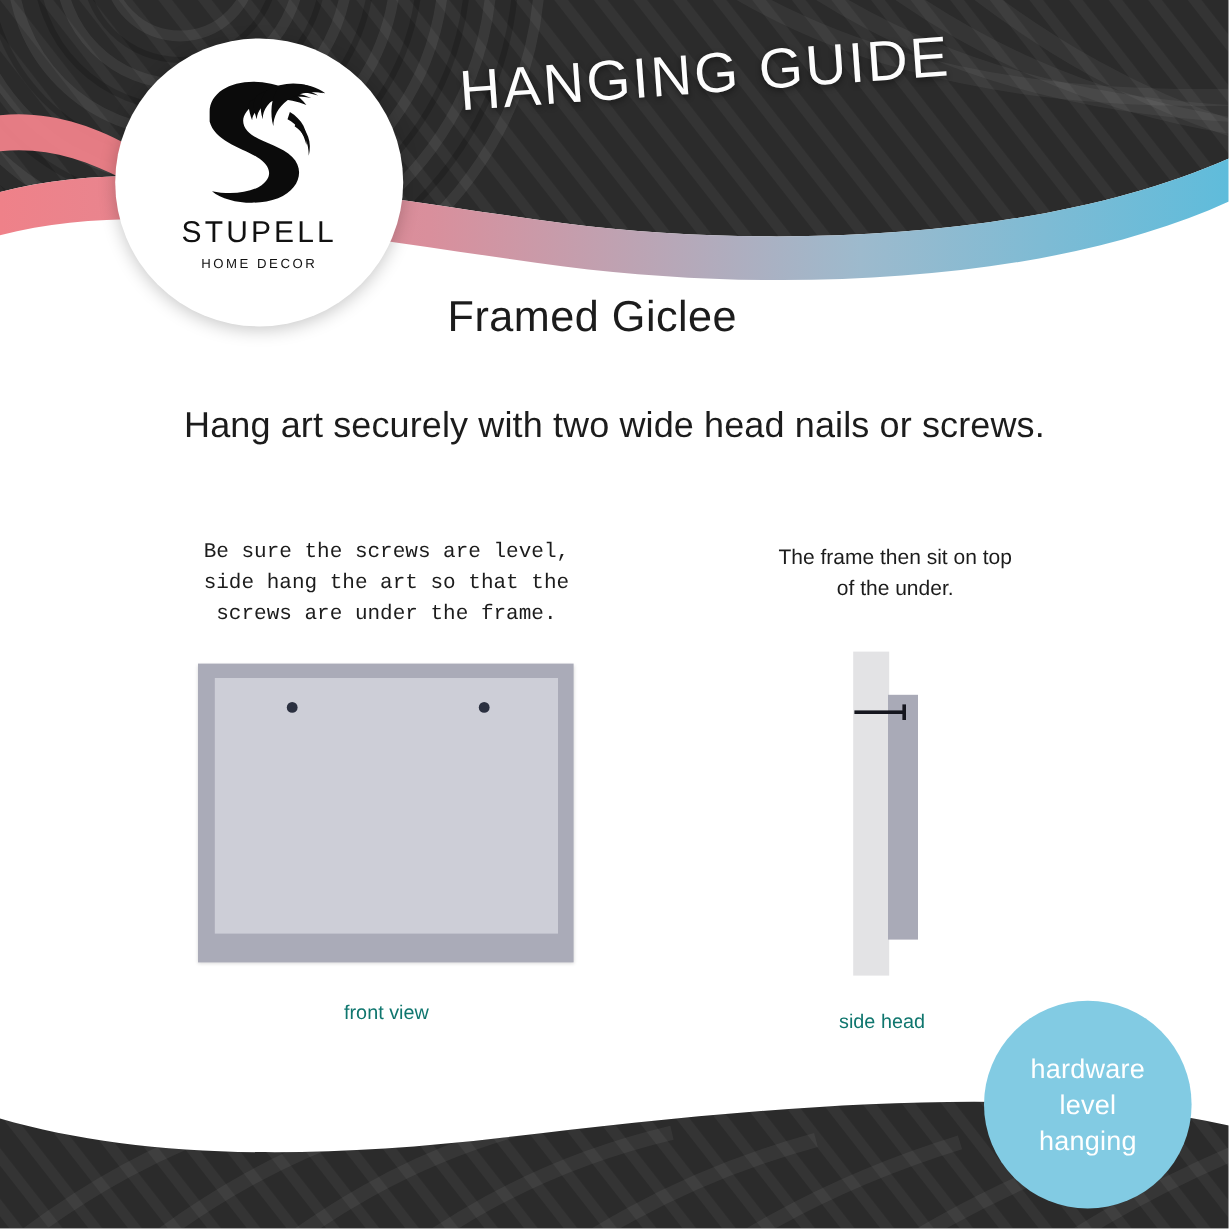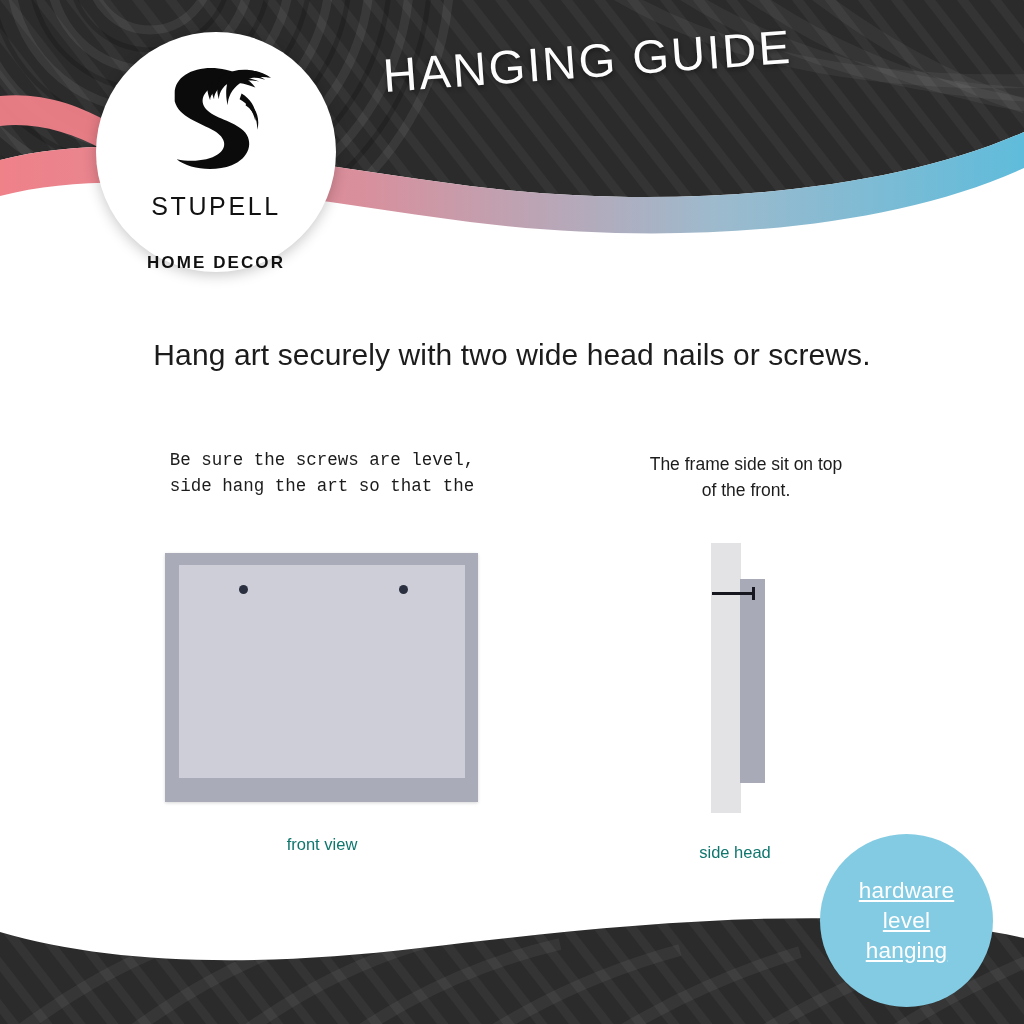--- a/index.html
+++ b/index.html
@@ -37,43 +37,42 @@
     height: 240px;
     border-radius: 50%;
     background: #ffffff;
     box-shadow: 0 3px 14px rgba(0,0,0,0.22);
     display: flex;
     flex-direction: column;
     align-items: center;
     justify-content: flex-start;
     padding-top: 26px;
     box-sizing: border-box;
-    gap: 12px;
   }
   #logo-mark {
     width: 118px;
     height: 118px;
     display: block;
   }
   .logo-word {
     font-family: "Liberation Sans", sans-serif;
     color: #111111;
     letter-spacing: 2.6px;
     line-height: 1;
   }
   #logo-name {
     font-size: 25px;
     font-weight: 400;
     margin-top: 6px;
   }
   #logo-sub {
-    font-size: 17px;
-    font-weight: 700;
+    font-size: 11px;
+    font-weight: 400;
     letter-spacing: 2.1px;
-    margin-top: 23px;
+    margin-top: 8px;
   }
 
   
   #header-title {
     position: absolute;
     left: 383px;
     top: 48px;
     font-size: 47px;
     font-weight: 400;
     letter-spacing: 2.2px;
@@ -224,21 +223,20 @@
     background: #82cbe3;
     display: flex;
     flex-direction: column;
     align-items: center;
     justify-content: center;
     color: #ffffff;
     font-size: 22.5px;
     line-height: 30px;
     text-align: center;
     letter-spacing: 0.2px;
-    text-decoration: underline;
   }
 </style>
 </head>
 <body>
 
 <div id="page">
 
   <svg class="bg-layer" viewBox="0 0 1024 1024" preserveAspectRatio="none" xmlns="http://www.w3.org/2000/svg">
     <defs>
       <linearGradient id="waveGrad" x1="0" y1="0" x2="1" y2="0">
@@ -362,40 +360,42 @@
         <path d="M86,36 C96,42 102,52 100,64 C98,54 92,46 84,42 Z"></path>
         <path d="M92,44 C101,51 105,62 102,73 C102,62 98,53 90,48 Z"></path>
       </g>
     </svg>
     <div class="logo-word" id="logo-name">STUPELL</div>
     <div class="logo-word" id="logo-sub">HOME DECOR</div>
   </div>
 
   <div id="header-title">HANGING GUIDE</div>
 
+  <div id="product-type">Framed Giclee</div>
 
   <div id="main-instruction">Hang art securely with two wide head nails or screws.</div>
 
   <div class="panel-caption" id="front-caption">
     <div>Be sure the screws are level,</div>
     <div>side hang the art so that the</div>
+    <div>screws are under the frame.</div>
   </div>
 
   <div id="front-view-figure">
     <div id="front-frame-outer"></div>
     <div id="front-frame-inner"></div>
     <div class="screw-dot" id="screw-dot-left"></div>
     <div class="screw-dot" id="screw-dot-right"></div>
   </div>
 
   <div class="view-label" id="front-view-label">front view</div>
 
   <div class="panel-caption" id="side-caption">
-    <div>The frame side sit on top</div>
-    <div>of the front.</div>
+    <div>The frame then sit on top</div>
+    <div>of the under.</div>
   </div>
 
   <div id="side-view-figure">
     <div id="side-wall"></div>
     <div id="side-frame"></div>
     <div id="side-screw-shaft"></div>
     <div id="side-screw-head"></div>
   </div>
 
   <div class="view-label" id="side-view-label">side head</div>

